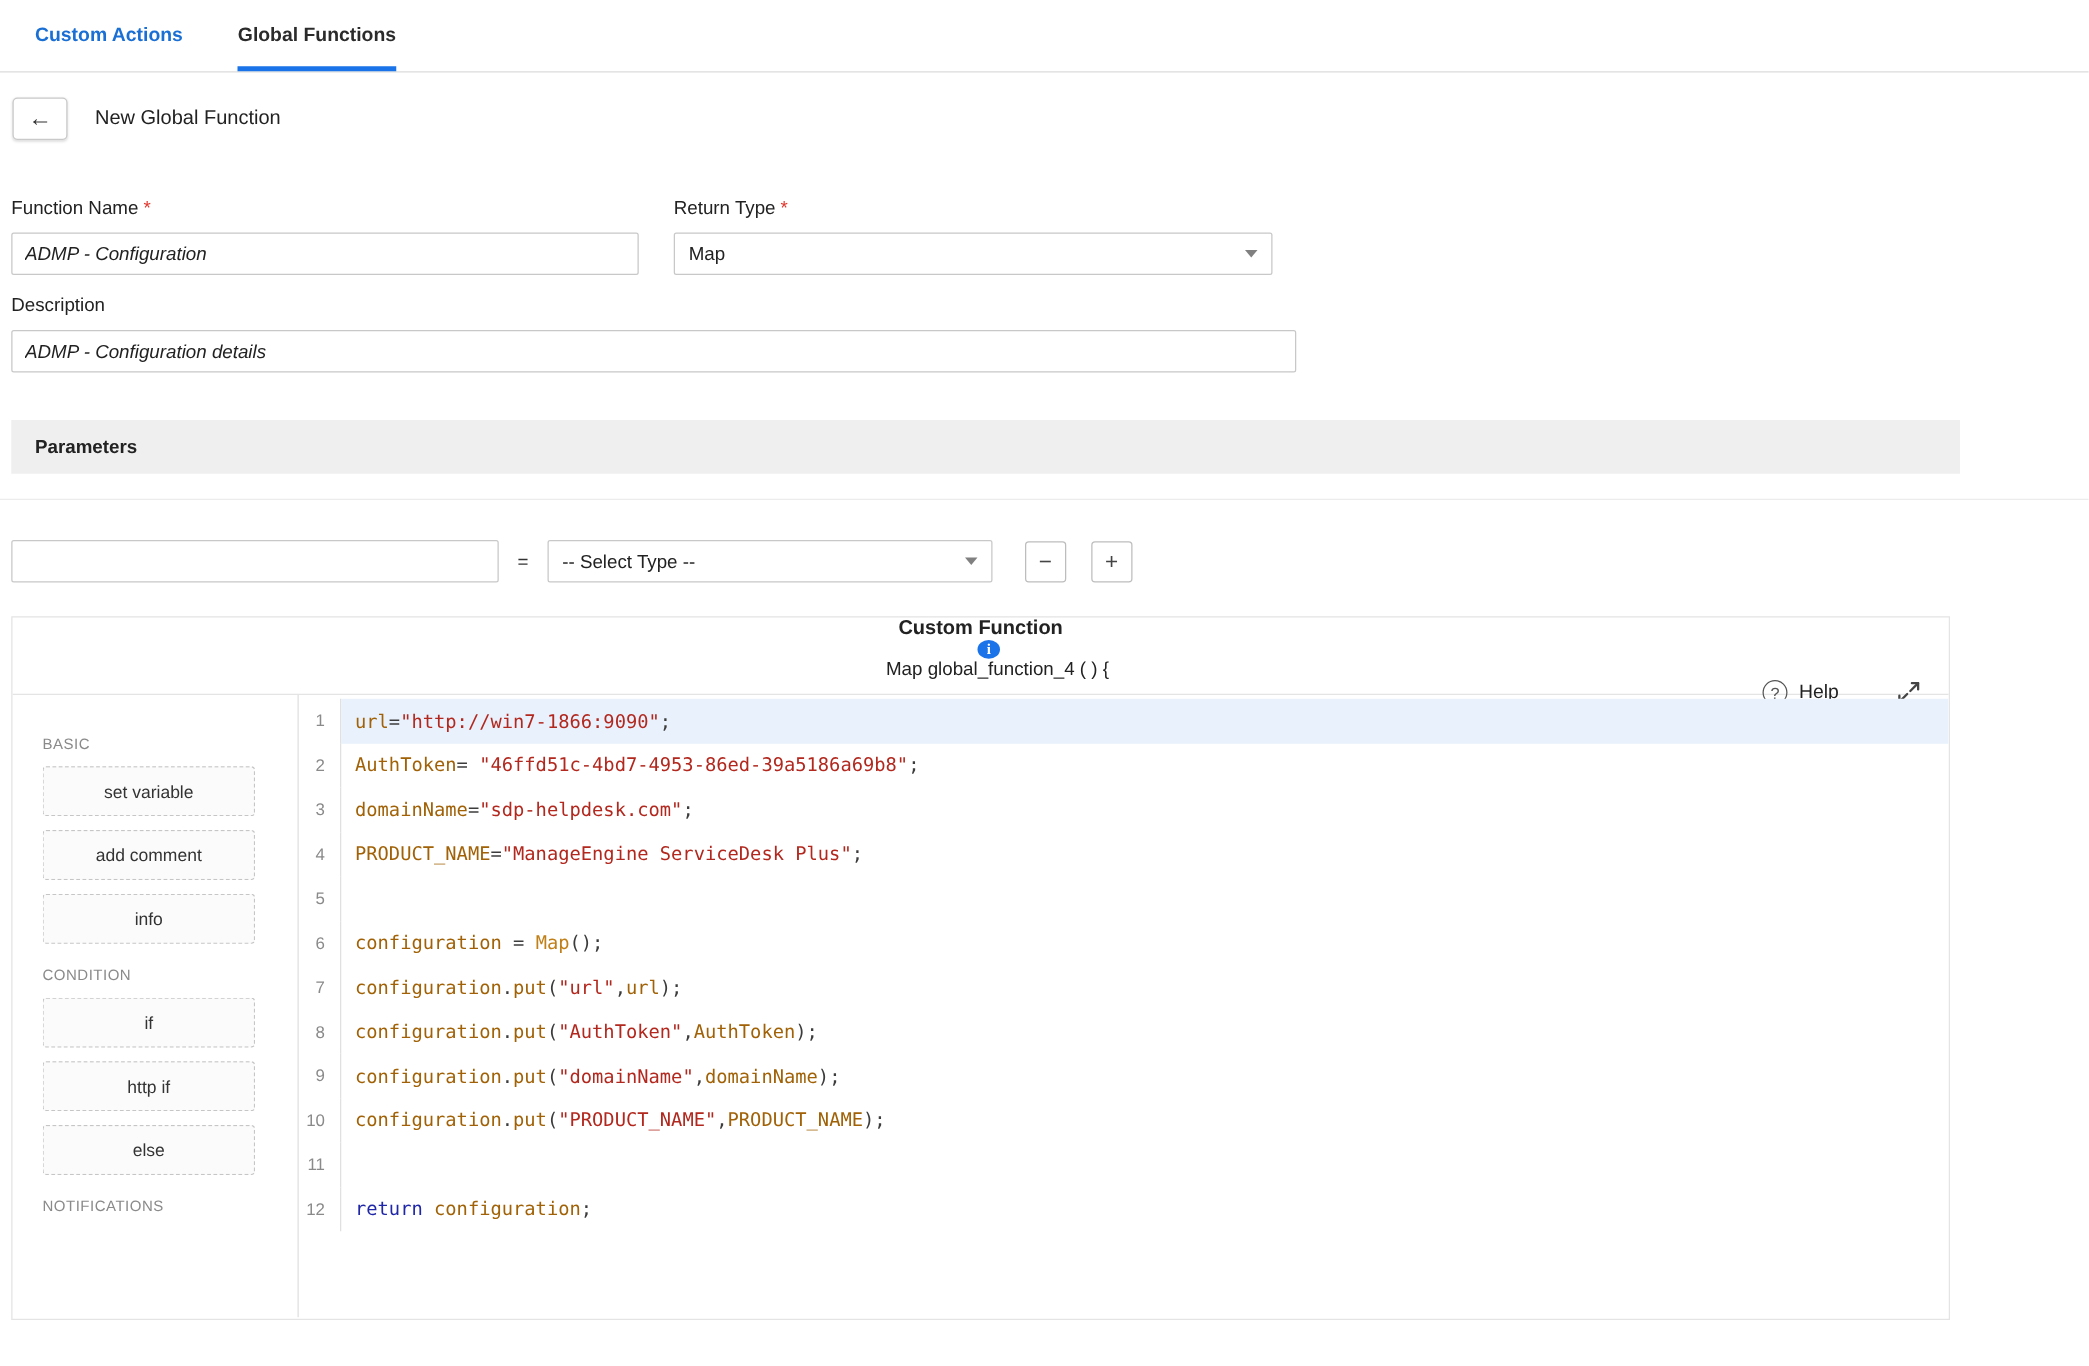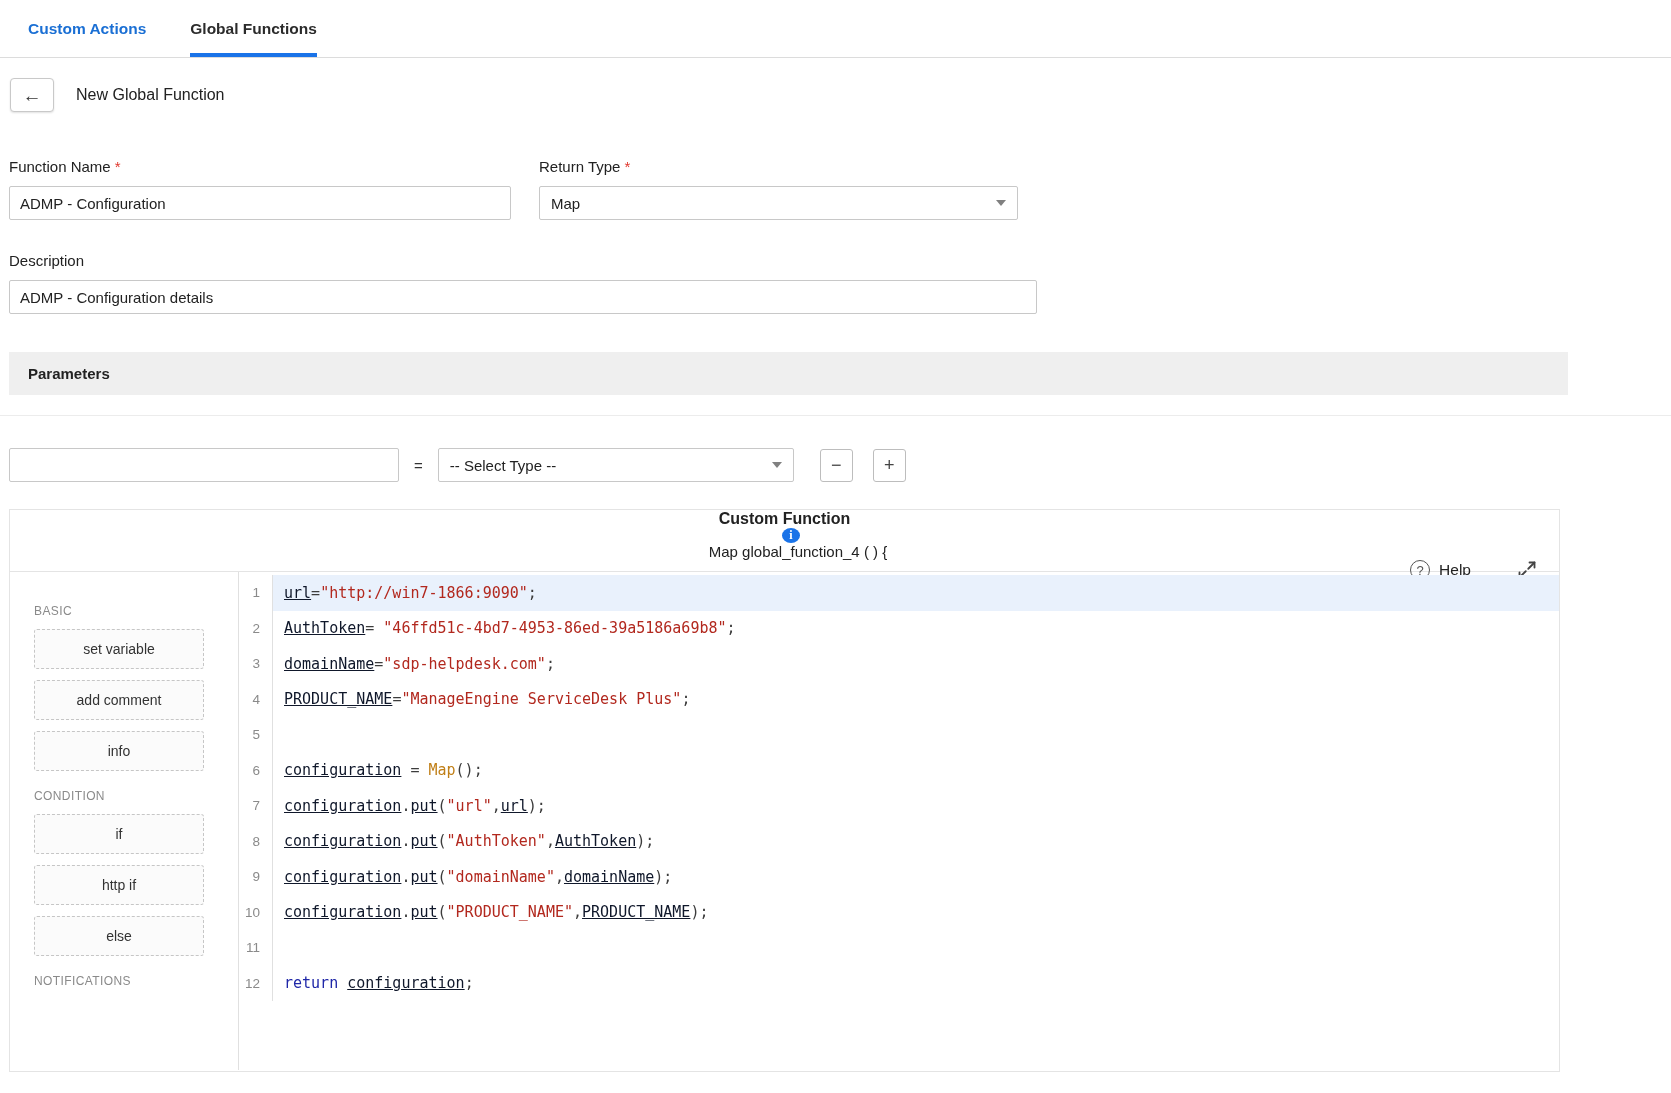--- a/index.html
+++ b/index.html
@@ -20,29 +20,29 @@
     border-radius: 4px; box-shadow: 0 1px 2px rgba(0,0,0,.12); font-size: 19px;
     color: #333; cursor: pointer; line-height: 1; }
   .page-title { font-size: 16px; font-weight: 400; margin-left: 22px; }
 
   
   .form-row { display: flex; margin: 46px 0 0 9px; }
   .field-label { font-size: 15px; color: #222; margin-bottom: 11px; }
   .req { color: #e0382e; margin-left: 4px; font-size: 15px; }
   .text-input { height: 34px; border: 1px solid #c8c8c8; border-radius: 2px;
     padding: 0 10px; font-size: 15px; font-family: "Liberation Sans", sans-serif;
-    color: #222; width: 100%; background: #fff; }
+    color: #222; width: 100%; background: #fff; font-style: italic; }
   .f-name { width: 502px; margin-right: 28px; }
   .f-return { width: 479px; }
   .select-box { height: 34px; border: 1px solid #c8c8c8; border-radius: 2px;
     display: flex; align-items: center; justify-content: space-between;
     padding: 0 11px; font-size: 15px; background: #fff; cursor: pointer; }
   .caret { width: 0; height: 0; border-left: 5px solid transparent;
     border-right: 5px solid transparent; border-top: 6px solid #808080; }
-  .desc-block { margin: 32px 0 0 9px; }
+  .desc-block { margin: 16px 0 0 9px; }
   .f-desc { width: 1028px; }
 
   
   .params-bar { margin: 38px 0 0 9px; width: 1559px; height: 43px; background: #efefef;
     display: flex; align-items: center; padding-left: 19px; font-size: 15px; font-weight: 700; }
   .params-rule { margin: 20px 0 0 0; width: 1671px; border-top: 1px solid #ececec; }
   .param-row { display: flex; align-items: center; margin: 32px 0 0 9px; }
   .p-name { width: 390px; }
   .equals { margin: 0 15px; font-size: 15px; color: #333; }
   .p-type { width: 356px; }
@@ -85,21 +85,21 @@
   .code-area { flex: 1; padding-top: 3px; overflow: hidden;
     font-family: "DejaVu Sans Mono", monospace; }
   .code-row { display: flex; height: 35.5px; align-items: center; }
   .gutter { width: 34px; flex-shrink: 0; text-align: right; padding-right: 12px;
     color: #8a8a8a; font-size: 13.5px; font-family: "Liberation Sans", sans-serif;
     align-self: stretch; display: flex; align-items: center; justify-content: flex-end;
     border-right: 1px solid #e0e0e0; }
   .code-text { flex: 1; padding-left: 11px; font-size: 15px; white-space: pre;
     align-self: stretch; display: flex; align-items: center; }
   .code-row.active .code-text { background: #e9f1fc; }
-  .tk-v { color: #0f172a; text-decoration: underline; }
+  .tk-v { color: #a16207; }
   .tk-s { color: #b2281e; }
   .tk-f { color: #c07f17; }
   .tk-k { color: #1f27a8; }
   .tk-o { color: #3c3c3c; }
 </style>
 </head>
 <body>
 
 <nav class="tabs">
   <div class="tab">Custom Actions</div>

